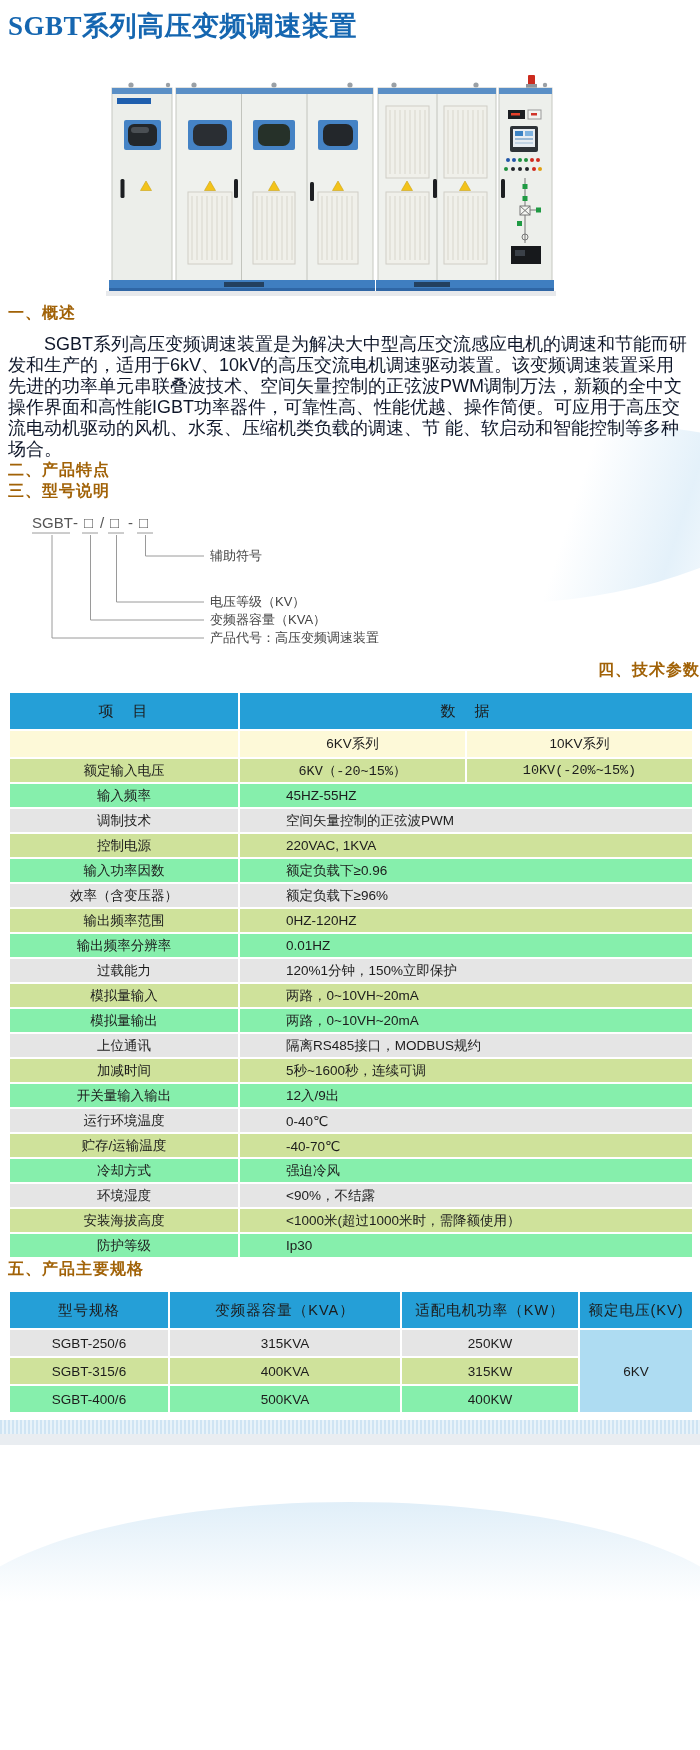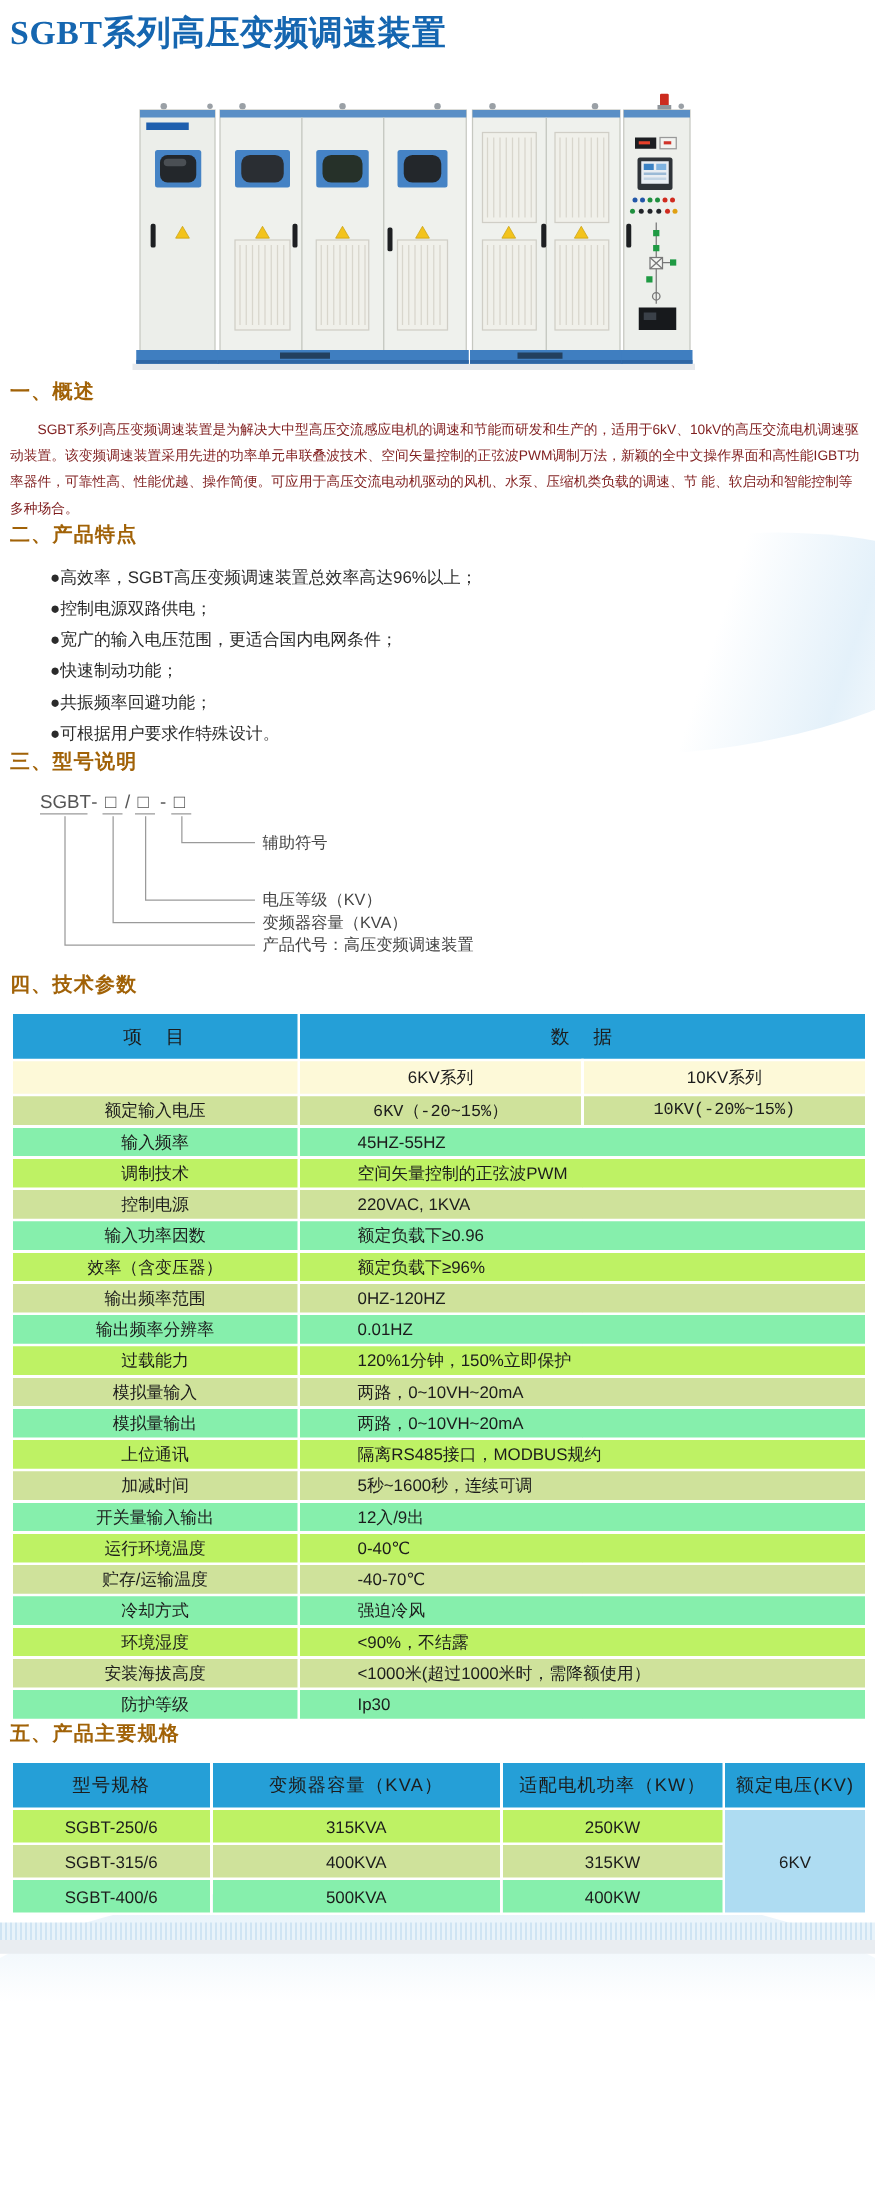--- a/index.html
+++ b/index.html
@@ -25,39 +25,39 @@
   .photo{margin:14px 0 0 84px;width:540px;height:245px;}
 
   h2.section{
     margin:0 0 0 8px;
     font-family:"Liberation Serif","DejaVu Serif",serif;
     font-size:16px;font-weight:bold;color:#a16207;letter-spacing:1px;
   }
   .m-overview{margin-top:40px;}
   .m-features{margin-top:34px;}
   .m-model{margin-top:40px;}
-  .m-tech{margin-top:22px;}
+  .m-tech{margin-top:22px;text-align:right;}
   .m-specs{margin-top:72px;}
 
   .overview-text{
     margin:10px 8px 0 8px;width:684px;
-    font-size:11px;line-height:21px;text-indent:2em;color:#7f1d1d;
+    font-size:18px;line-height:21px;text-indent:2em;color:#0f172a;
   }
   ul.features{
     margin:10px 0 0 0;padding:0 0 0 40px;list-style:none;
     font-size:13.5px;line-height:25px;color:#2b2b2b;
   }
 
   .model-diagram{margin:8px 0 0 26px;display:block;}
   .model-diagram text{font-family:"Liberation Sans","DejaVu Sans",sans-serif;}
 
   table.grid{border-collapse:collapse;margin:10px 0 0 8px;table-layout:fixed;}
   table.grid td,table.grid th{border:2px solid #fff;font-size:13.5px;color:#1c1c1c;overflow:hidden;white-space:nowrap;}
   .t-head{background:#259fd7;color:#fff;font-weight:normal;}
-  .t-cream{background:#bef264;}
+  .t-cream{background:#e5e5e5;}
   .t-green{background:#cfe29b;}
   .t-blue{background:#86efac;}
   .t-subhead{background:#fdf9d8;}
 
   
   #tech-table th{height:34px;font-size:15px;letter-spacing:2px;text-align:center;font-family:Liberation Mono, monospace;}
   #tech-table .sub td{height:24px;text-align:center;}
   #tech-table tbody td{height:21px;}
   #tech-table td.c-item{text-align:center;}
   #tech-table td.c-val{text-align:left;padding-left:46px;}
@@ -212,28 +212,20 @@
         <rect x="413" y="222" width="57" height="11" fill="#3f7ec0"></rect>
         <rect x="413" y="230" width="57" height="3" fill="#2f66a5"></rect>
       </g>
     </svg>
   </div>
 
   <h2 class="section m-overview">一、概述</h2>
   <p class="overview-text">SGBT系列高压变频调速装置是为解决大中型高压交流感应电机的调速和节能而研发和生产的，适用于6kV、10kV的高压交流电机调速驱动装置。该变频调速装置采用先进的功率单元串联叠波技术、空间矢量控制的正弦波PWM调制万法，新颖的全中文操作界面和高性能IGBT功率器件，可靠性高、性能优越、操作简便。可应用于高压交流电动机驱动的风机、水泵、压缩机类负载的调速、节 能、软启动和智能控制等多种场合。</p>
 
   <h2 class="section m-features">二、产品特点</h2>
-  <ul class="features">
-      <li>●高效率，SGBT高压变频调速装置总效率高达96%以上；</li>
-      <li>●控制电源双路供电；</li>
-      <li>●宽广的输入电压范围，更适合国内电网条件；</li>
-      <li>●快速制动功能；</li>
-      <li>●共振频率回避功能；</li>
-      <li>●可根据用户要求作特殊设计。</li>
-    </ul>
 
   <h2 class="section m-model">三、型号说明</h2>
   <svg class="model-diagram" width="430" height="150" viewBox="0 0 430 150">
     <g font-size="15" fill="#555">
       <text x="6" y="18">SGBT</text>
       <text x="47" y="18">-</text>
       <text x="58" y="18">□</text>
       <text x="74" y="18">/</text>
       <text x="84" y="18">□</text>
       <text x="102" y="18">-</text>

